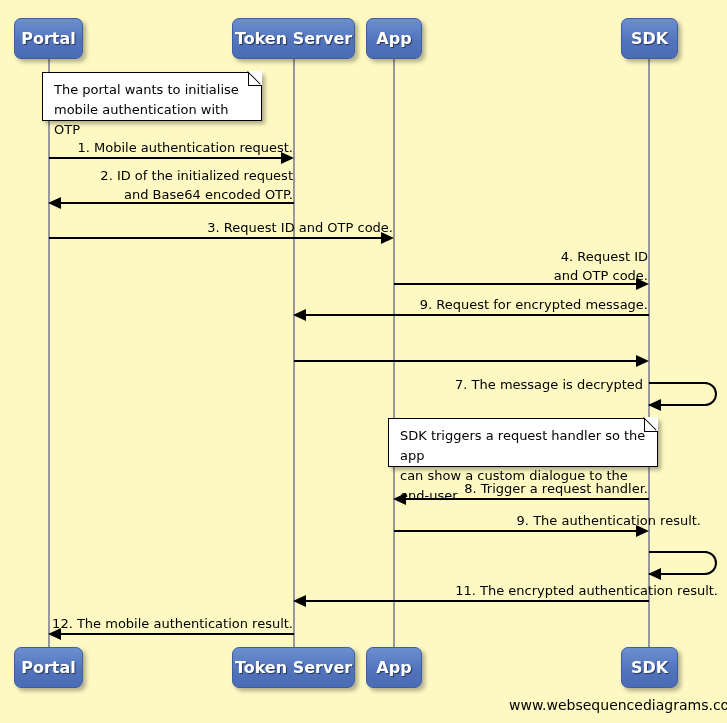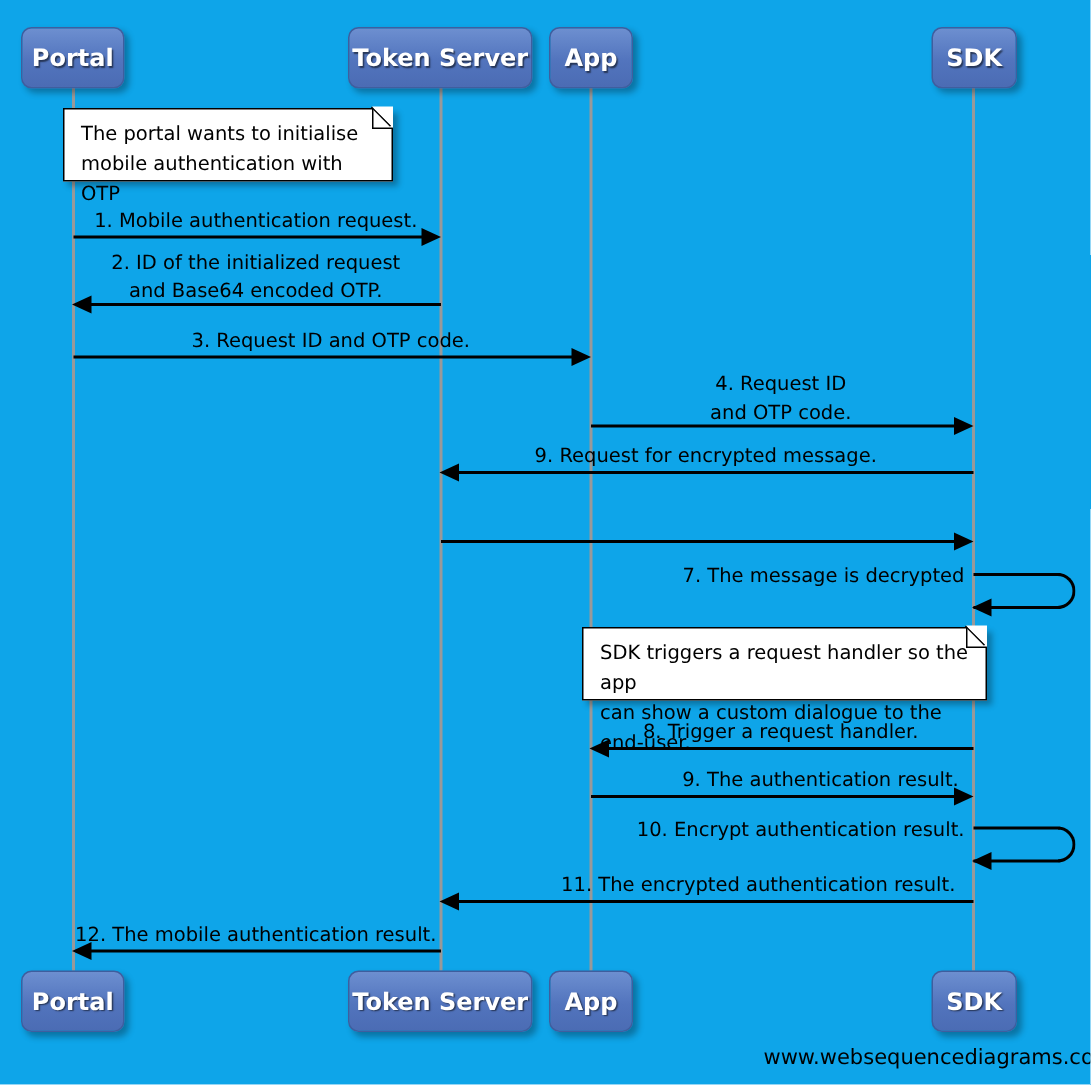--- a/index.html
+++ b/index.html
@@ -7,21 +7,21 @@
     padding: 0;
     background: #ffffff;
   }
   body {
     font-family: "DejaVu Sans", sans-serif;
   }
   #canvas {
     position: relative;
     width: 727px;
     height: 723px;
-    background: #0ea5e9;
+    background: #fef9c3;
     overflow: hidden;
   }
 
   
   .lifeline {
     position: absolute;
     width: 2px;
     background: #999999;
     top: 58px;
     height: 589px;
@@ -96,21 +96,21 @@
   .msg-line {
     position: absolute;
     height: 2px;
     background: #000000;
   }
   .msg-label {
     position: absolute;
     font-size: 13px;
     color: #000000;
     white-space: pre-line;
-    text-align: center;
+    text-align: right;
     line-height: 1.45;
   }
   .arrowhead {
     position: absolute;
     width: 0;
     height: 0;
   }
   .arrowhead.right {
     border-top: 6px solid transparent;
     border-bottom: 6px solid transparent;
@@ -212,21 +212,20 @@
   </div>
 
   <div class="msg-label" style="left:393px; top:480px; width:255px;">8. Trigger a request handler.</div>
   <div class="msg-line" style="left:402px; top:498px; width:247px;"></div>
   <div class="arrowhead left" style="left:393px; top:493px;"></div>
 
   <div class="msg-label" style="left:393px; top:512px; width:308px;">9. The authentication result.</div>
   <div class="msg-line" style="left:394px; top:530px; width:250px;"></div>
   <div class="arrowhead right" style="left:636px; top:525px;"></div>
 
-  <div class="msg-label" style="left:393px; top:545px; width:250px; text-align:right;">10. Encrypt authentication result.</div>
   <div class="selfcall" style="left:649px; top:551px; width:68px; height:24px;">
     <div class="top" style="top:0px;   width:58px;"></div>
     <div class="cap" style="left:56px; top:0px; width:12px; height:24px;"></div>
     <div class="bottom" style="top:22px;  width:58px;"></div>
     <div class="arrowhead left" style="left:-1px; top:17px;"></div>
   </div>
 
   <div class="msg-label" style="left:293px; top:582px; width:425px;">11. The encrypted authentication result.</div>
   <div class="msg-line" style="left:302px; top:600px; width:347px;"></div>
   <div class="arrowhead left" style="left:293px; top:595px;"></div>

